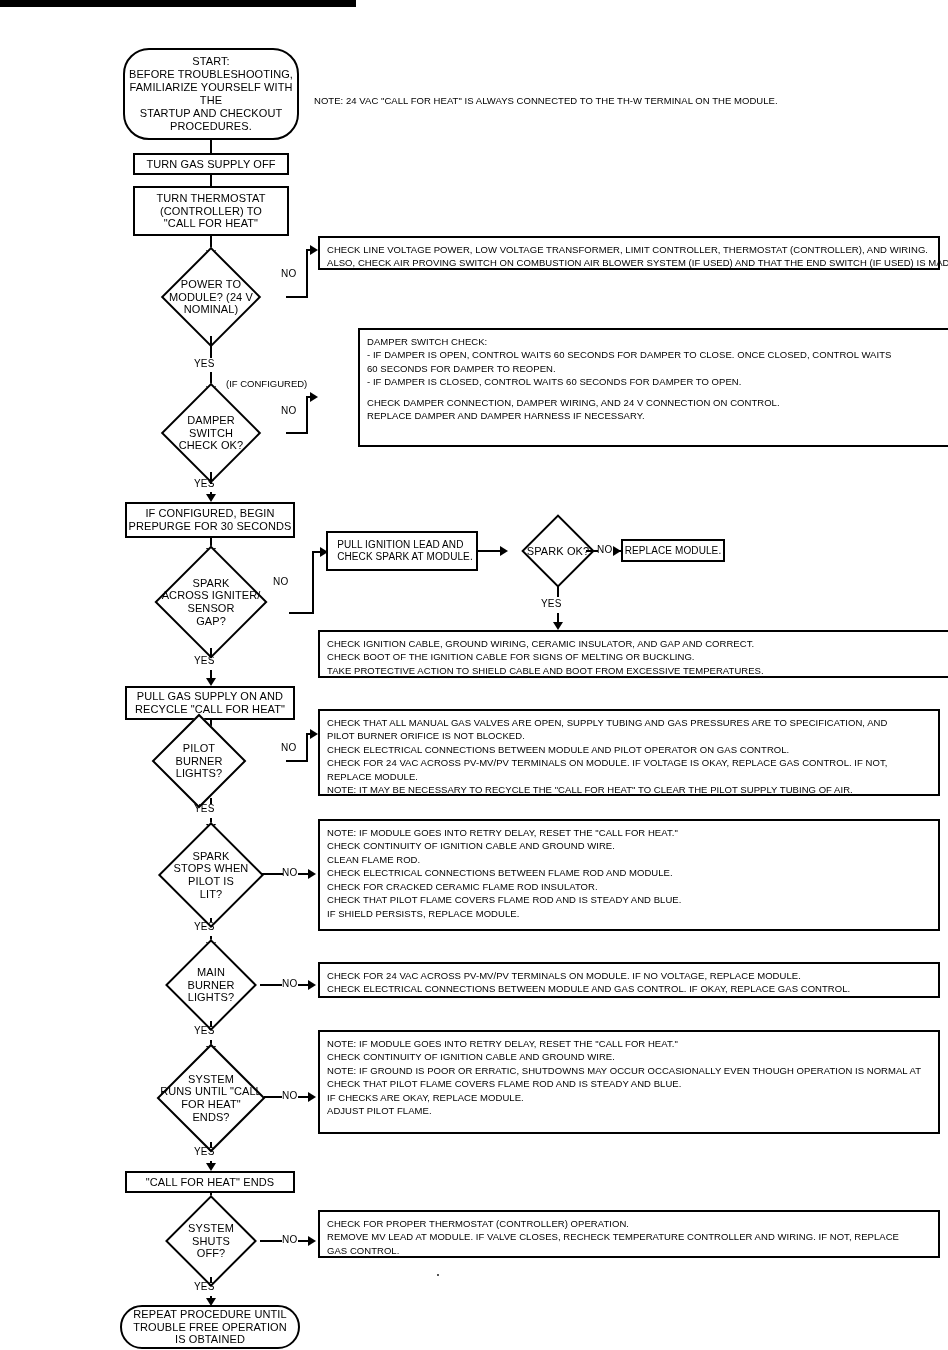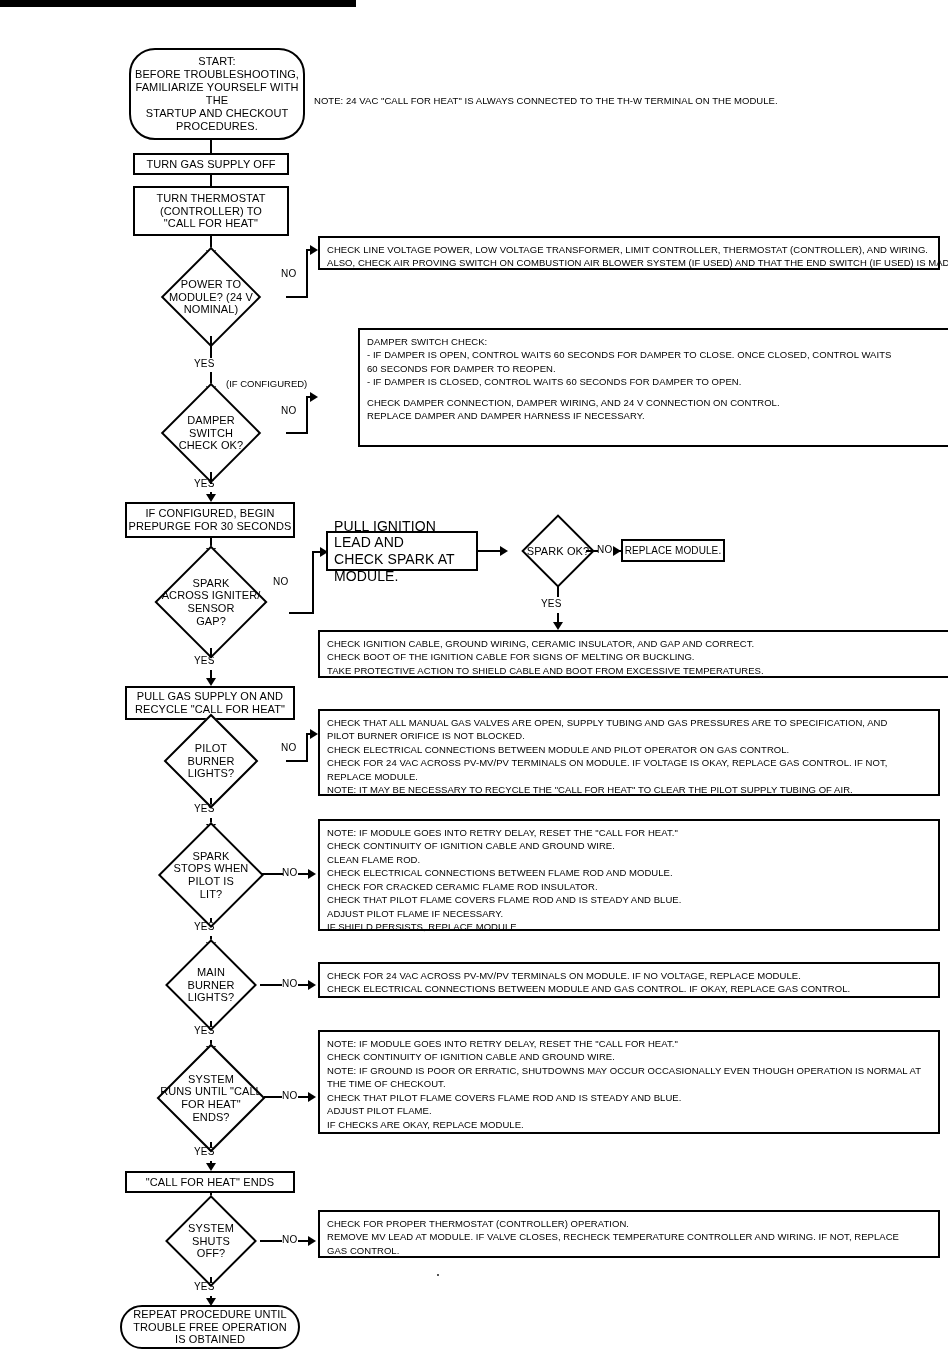--- a/index.html
+++ b/index.html
@@ -143,21 +143,21 @@
 </style>
 </head>
 <body>
 
 <div id="page">
 
   <div class="top-bar"></div>
 
   <div class="note-plain" style="left:314px; top:95px;">NOTE: 24 VAC "CALL FOR HEAT" IS ALWAYS CONNECTED TO THE TH-W TERMINAL ON THE MODULE.</div>
 
-  <div class="node terminator" style="left:129px; top:48px; width:176px; height:92px;">
+  <div class="node terminator" style="left:123px; top:48px; width:176px; height:92px;">
     <div>
       <div>START:</div>
       <div>BEFORE TROUBLESHOOTING,</div>
       <div>FAMILIARIZE YOURSELF WITH THE</div>
       <div>STARTUP AND CHECKOUT</div>
       <div>PROCEDURES.</div>
     </div>
   </div>
 
   <div class="vline" style="left:210px; top:140px; height:13px;"></div>
@@ -261,21 +261,21 @@
       </div>
     </div>
   </div>
 
   <div class="hline" style="left:289px; top:612px; width:25px;"></div>
   <div class="vline" style="left:312px; top:551px; height:63px;"></div>
   <div class="hline" style="left:312px; top:551px; width:12px;"></div>
   <div class="arrow-right" style="left:320px; top:547px;"></div>
   <div class="edgelabel" style="left:273px; top:576px;">NO</div>
 
-  <div class="node proc" style="left:326px; top:531px; width:152px; height:40px; font-size:14px;">
+  <div class="node proc" style="left:326px; top:531px; width:152px; height:40px; font-size:10px;">
     <div style="text-align:left; padding-left:6px;">
       <div>PULL IGNITION LEAD AND</div>
       <div>CHECK  SPARK AT MODULE.</div>
     </div>
   </div>
 
   <div class="hline" style="left:478px; top:550px; width:28px;"></div>
   <div class="arrow-right" style="left:500px; top:546px;"></div>
 
   <div class="decision" style="left:488px; top:517px; width:140px; height:68px;">
@@ -312,21 +312,21 @@
 
   <div class="node proc" style="left:125px; top:686px; width:170px; height:34px;">
     <div>
       <div>PULL GAS SUPPLY ON AND</div>
       <div>RECYCLE "CALL FOR HEAT"</div>
     </div>
   </div>
 
   <div class="vline" style="left:210px; top:720px; height:9px;"></div>
 
-  <div class="decision" style="left:136px; top:724px; width:150px; height:74px;">
+  <div class="decision" style="left:124px; top:724px; width:150px; height:74px;">
     <div class="dia" style="width:63px; height:63px;"></div>
     <div class="dlabel">
       <div>
         <div>PILOT</div>
         <div>BURNER</div>
         <div>LIGHTS?</div>
       </div>
     </div>
   </div>
 
@@ -367,21 +367,20 @@
   <div class="hline" style="left:298px; top:873px; width:12px;"></div>
   <div class="arrow-right" style="left:308px; top:869px;"></div>
 
   <div class="actionbox" style="left:318px; top:819px; width:622px; height:112px;">
     <div>NOTE: IF MODULE GOES INTO RETRY DELAY, RESET THE "CALL FOR HEAT."</div>
     <div>CHECK CONTINUITY OF IGNITION CABLE AND GROUND WIRE.</div>
     <div>CLEAN FLAME ROD.</div>
     <div>CHECK ELECTRICAL CONNECTIONS BETWEEN FLAME ROD AND MODULE.</div>
     <div>CHECK FOR CRACKED CERAMIC FLAME ROD INSULATOR.</div>
     <div>CHECK THAT PILOT FLAME COVERS FLAME ROD AND IS STEADY AND BLUE.</div>
-    <div>ADJUST PILOT FLAME IF NECESSARY.</div>
     <div>IF SHIELD PERSISTS, REPLACE MODULE.</div>
   </div>
 
   <div class="vline" style="left:210px; top:918px; height:4px;"></div>
   <div class="edgelabel" style="left:194px; top:921px;">YES</div>
   <div class="vline" style="left:210px; top:936px; height:10px;"></div>
   <div class="arrow-down" style="left:206px; top:942px;"></div>
 
   <div class="decision" style="left:136px; top:949px; width:150px; height:72px;">
     <div class="dia" style="width:61px; height:61px;"></div>
@@ -423,24 +422,23 @@
 
   <div class="hline" style="left:264px; top:1096px; width:18px;"></div>
   <div class="edgelabel" style="left:282px; top:1090px;">NO</div>
   <div class="hline" style="left:298px; top:1096px; width:12px;"></div>
   <div class="arrow-right" style="left:308px; top:1092px;"></div>
 
   <div class="actionbox" style="left:318px; top:1030px; width:622px; height:104px;">
     <div>NOTE: IF MODULE GOES INTO RETRY DELAY, RESET THE "CALL FOR HEAT."</div>
     <div>CHECK CONTINUITY OF IGNITION CABLE AND GROUND WIRE.</div>
     <div>NOTE: IF GROUND IS POOR OR ERRATIC, SHUTDOWNS MAY OCCUR OCCASIONALLY EVEN THOUGH OPERATION IS NORMAL AT</div>
-    <div>THE TIME OF CHECKOUT.</div>
     <div>CHECK THAT PILOT FLAME COVERS FLAME ROD AND IS STEADY AND BLUE.</div>
+    <div>IF CHECKS ARE OKAY, REPLACE MODULE.</div>
     <div>ADJUST PILOT FLAME.</div>
-    <div>IF CHECKS ARE OKAY, REPLACE MODULE.</div>
   </div>
 
   <div class="vline" style="left:210px; top:1142px; height:6px;"></div>
   <div class="edgelabel" style="left:194px; top:1146px;">YES</div>
   <div class="vline" style="left:210px; top:1161px; height:8px;"></div>
   <div class="arrow-down" style="left:206px; top:1163px;"></div>
 
   <div class="node proc" style="left:125px; top:1171px; width:170px; height:22px;">
     <div>"CALL FOR HEAT" ENDS</div>
   </div>

